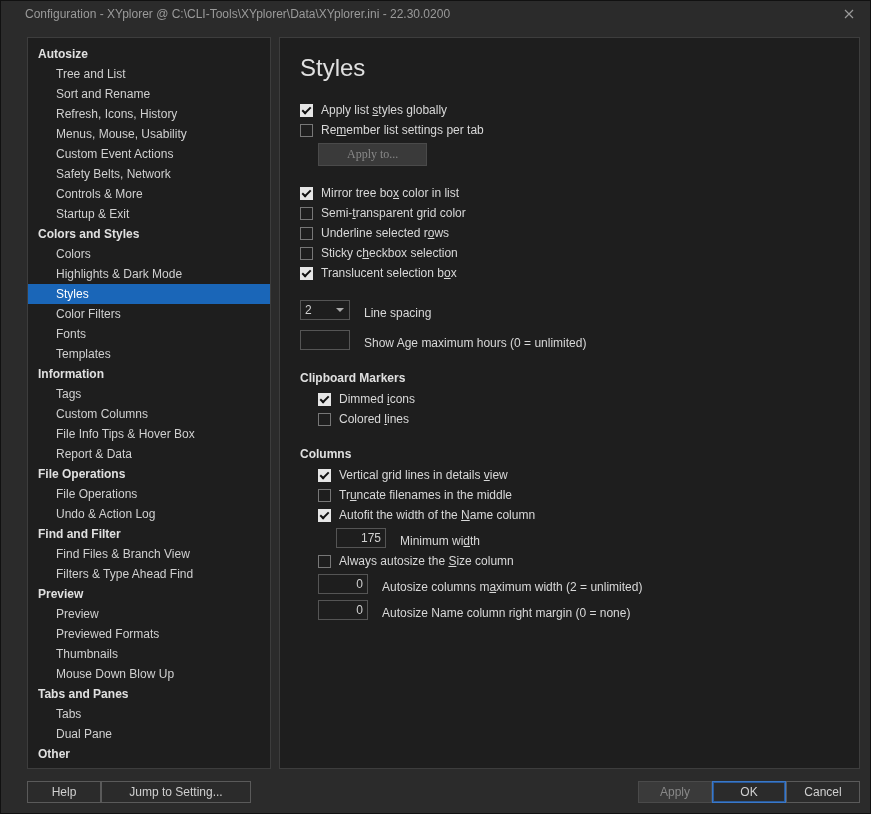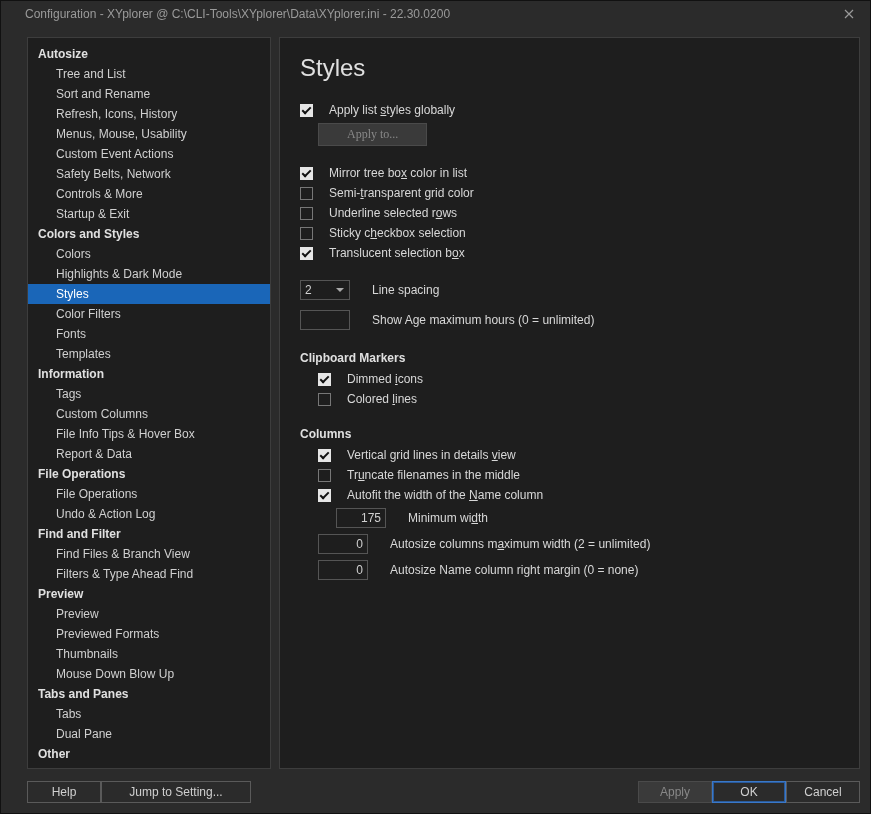--- a/index.html
+++ b/index.html
@@ -81,22 +81,22 @@
     overflow: auto;
   }
   .content h1 {
     font-size: 24px;
     font-weight: 400;
     color: #e0e0e0;
     margin-bottom: 18px;
   }
   .row {
     display: flex;
-    align-items: center;
-    gap: 16px;
+    align-items: flex-end;
+    gap: 8px;
     padding: 3px 0;
   }
   .row.indent { padding-left: 18px; }
   .row.indent2 { padding-left: 36px; }
   .chk {
     appearance: none;
     width: 13px;
     height: 13px;
     border: 1px solid #777;
     background: #1e1e1e;
@@ -252,20 +252,24 @@
         <div class="item">Shell Integration</div>
       </div>
 
     <div class="content">
       <h1>Styles</h1>
 
       <div class="row">
         <input type="checkbox" class="chk" id="c1" checked="" style="">
         <label for="c1"><span>Apply list </span><u>s</u><span>tyles globally</span></label>
       </div>
+      <div class="row">
+        <input type="checkbox" class="chk" id="c2" style="">
+        <label for="c2"><span>Re</span><u>m</u><span>ember list settings per tab</span></label>
+      </div>
       <div class="row indent">
         <button class="btn-grey">Apply to...</button>
       </div>
 
       <div class="spacer-v"></div>
 
       <div class="row">
         <input type="checkbox" class="chk" id="c3" checked="" style="">
         <label for="c3"><span>Mirror tree bo</span><u>x</u><span> color in list</span></label>
       </div>
@@ -318,20 +322,24 @@
         <input type="checkbox" class="chk" id="c11" style="">
         <label for="c11"><span>Tr</span><u>u</u><span>ncate filenames in the middle</span></label>
       </div>
       <div class="row indent">
         <input type="checkbox" class="chk" id="c12" checked="" style="">
         <label for="c12"><span>Autofit the width of the </span><u>N</u><span>ame column</span></label>
       </div>
       <div class="row indent2">
         <input class="num-input" value="175" style="">
         <label style="margin-left:6px;"><span>Minimum wi</span><u>d</u><span>th</span></label>
+      </div>
+      <div class="row indent">
+        <input type="checkbox" class="chk" id="c13" style="">
+        <label for="c13"><span>Always autosize the </span><u>S</u><span>ize column</span></label>
       </div>
       <div class="row indent">
         <input class="num-input" value="0" style="">
         <label style="margin-left:6px;"><span>Autosize columns m</span><u>a</u><span>ximum width (2 = unlimited)</span></label>
       </div>
       <div class="row indent">
         <input class="num-input" value="0" style="">
         <label style="margin-left:6px;">Autosize Name column right margin (0 = none)</label>
       </div>
     </div>

